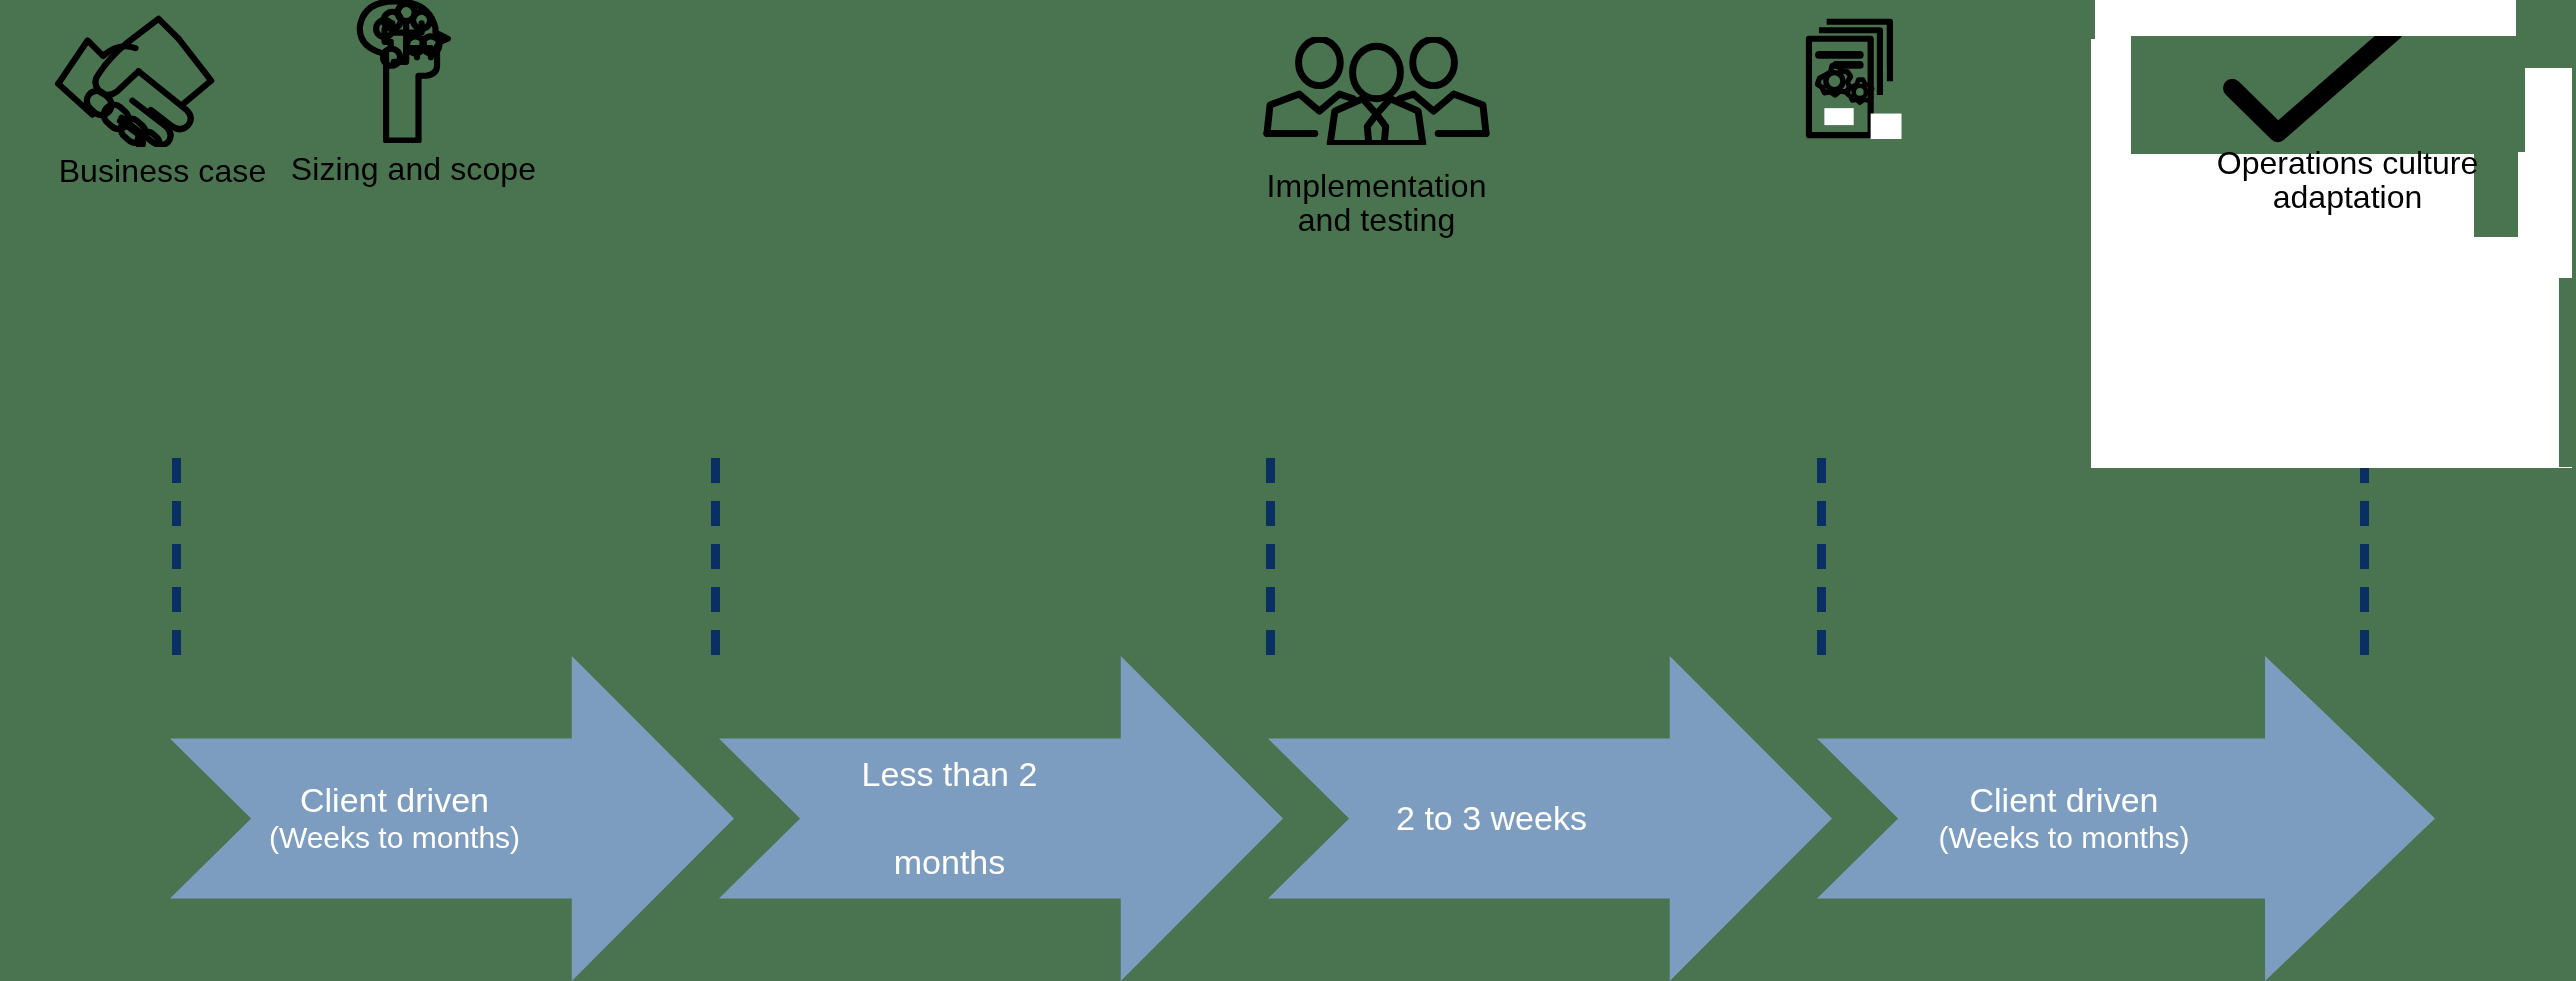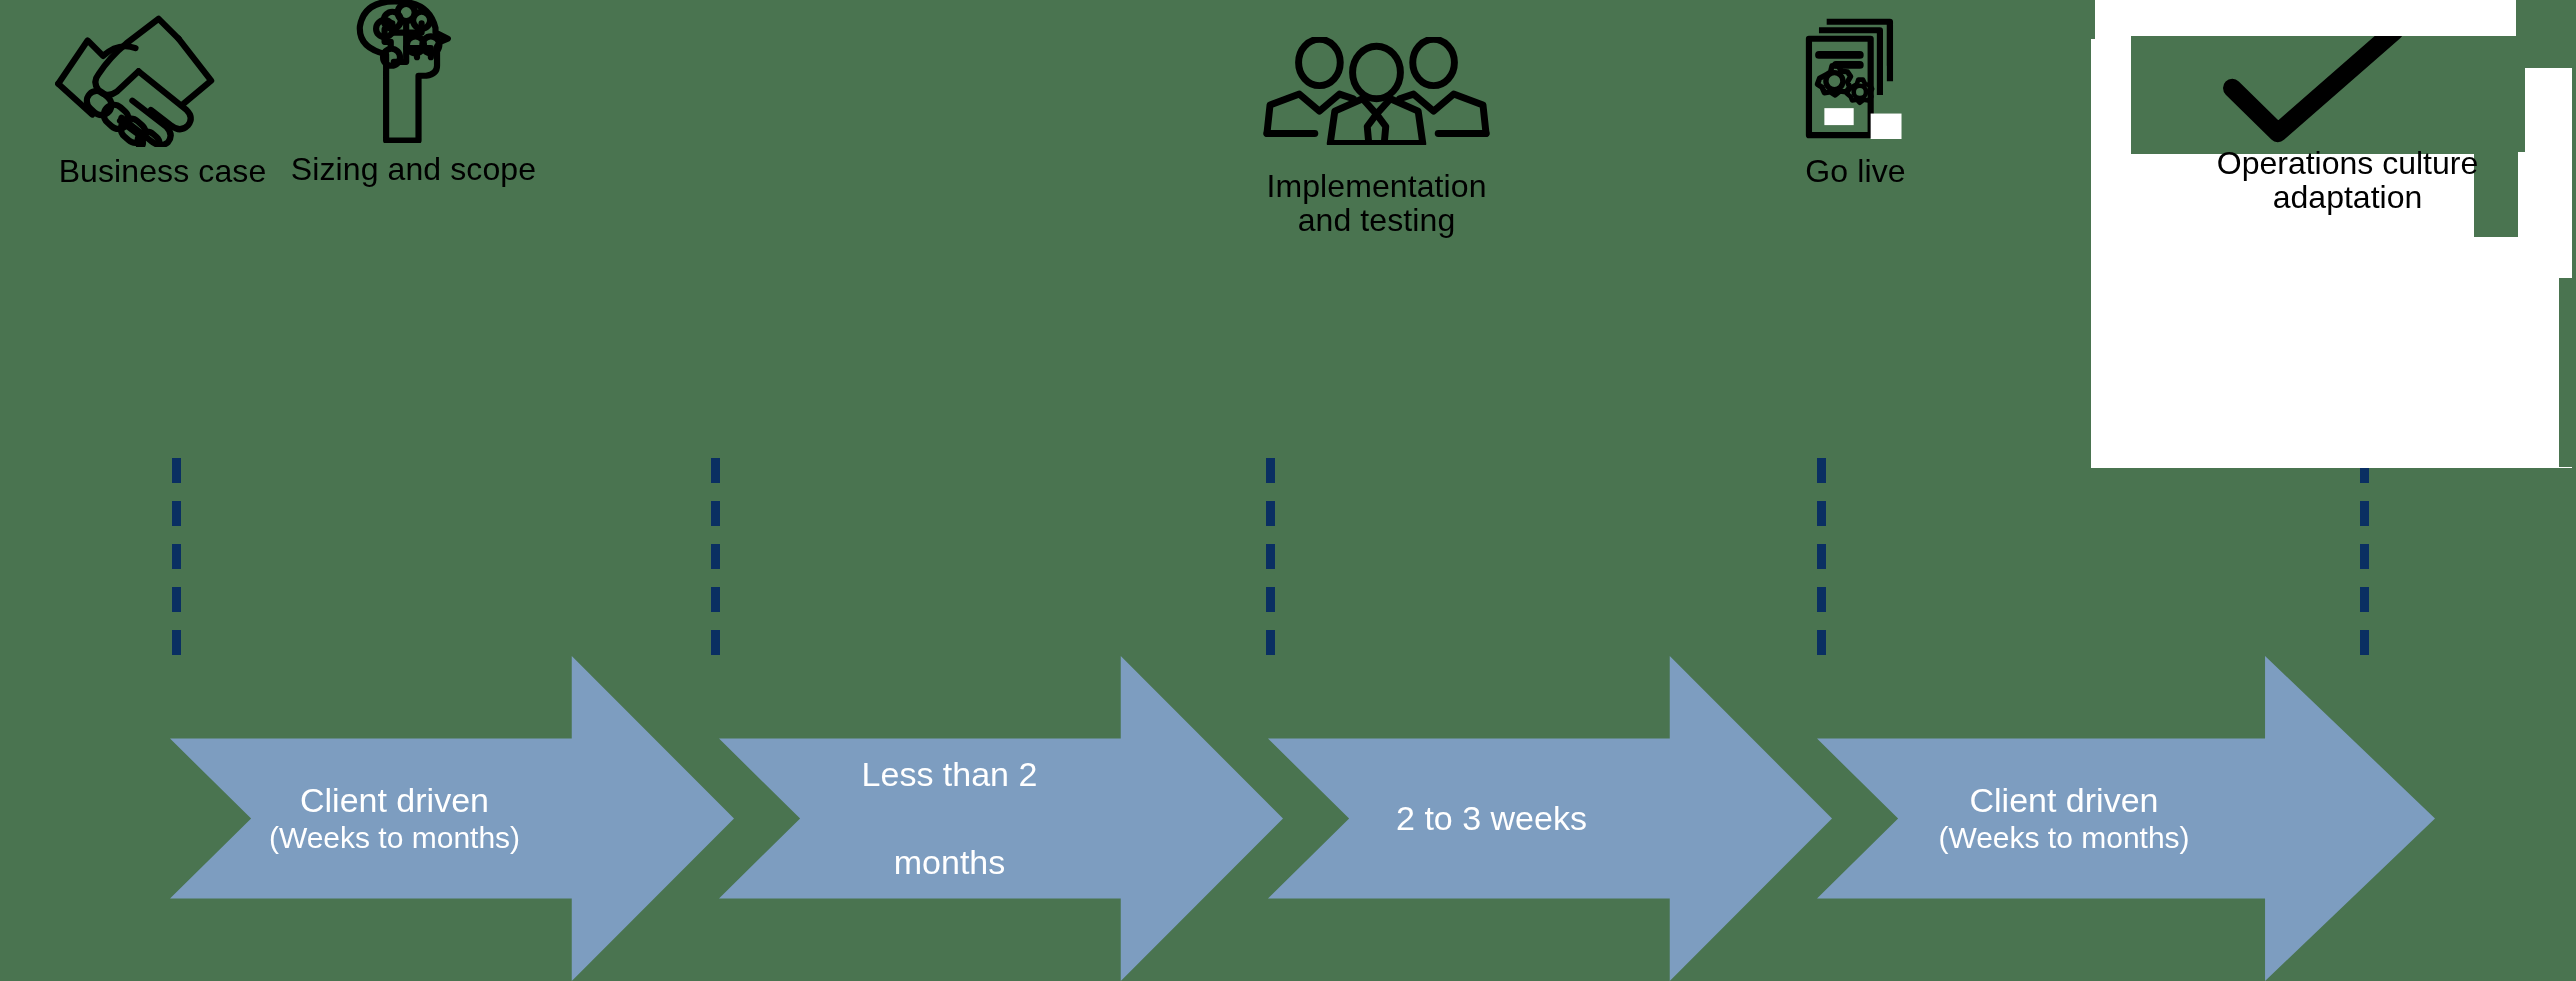--- a/index.html
+++ b/index.html
@@ -148,23 +148,20 @@
           <circle cx="47" cy="100" r="11"></circle>
         </g>
         <g stroke-width="6">
           <path d="M71 107 L76 104 L78 98 L84 98 L87 104 L93 105 L96 110 L93 115 L95 120 L91 125 L85 124 L80 128 L76 124 L70 125 L68 120 L63 116 L66 111 Z"></path>
           <circle cx="80" cy="114" r="8"></circle>
         </g>
         <rect x="34" y="135" width="38" height="22" fill="#ffffff" stroke="none"></rect>
         <rect x="94" y="142" width="40" height="40" fill="#ffffff" stroke="none"></rect>
       </svg>
     </div>
-    <div class="stage-label" style="top:155px;">
-      <span>Go live</span>
-    </div>
   </div>
 
   <div class="dash" style="left:172px;top:458px;height:204px;"></div>
   <div class="dash" style="left:711px;top:458px;height:204px;"></div>
   <div class="dash" style="left:1266px;top:458px;height:204px;"></div>
   <div class="dash" style="left:1817px;top:458px;height:204px;"></div>
   <div class="dash" style="left:2360px;top:458px;height:204px;"></div>
 
   <div id="arrow-band">
 

